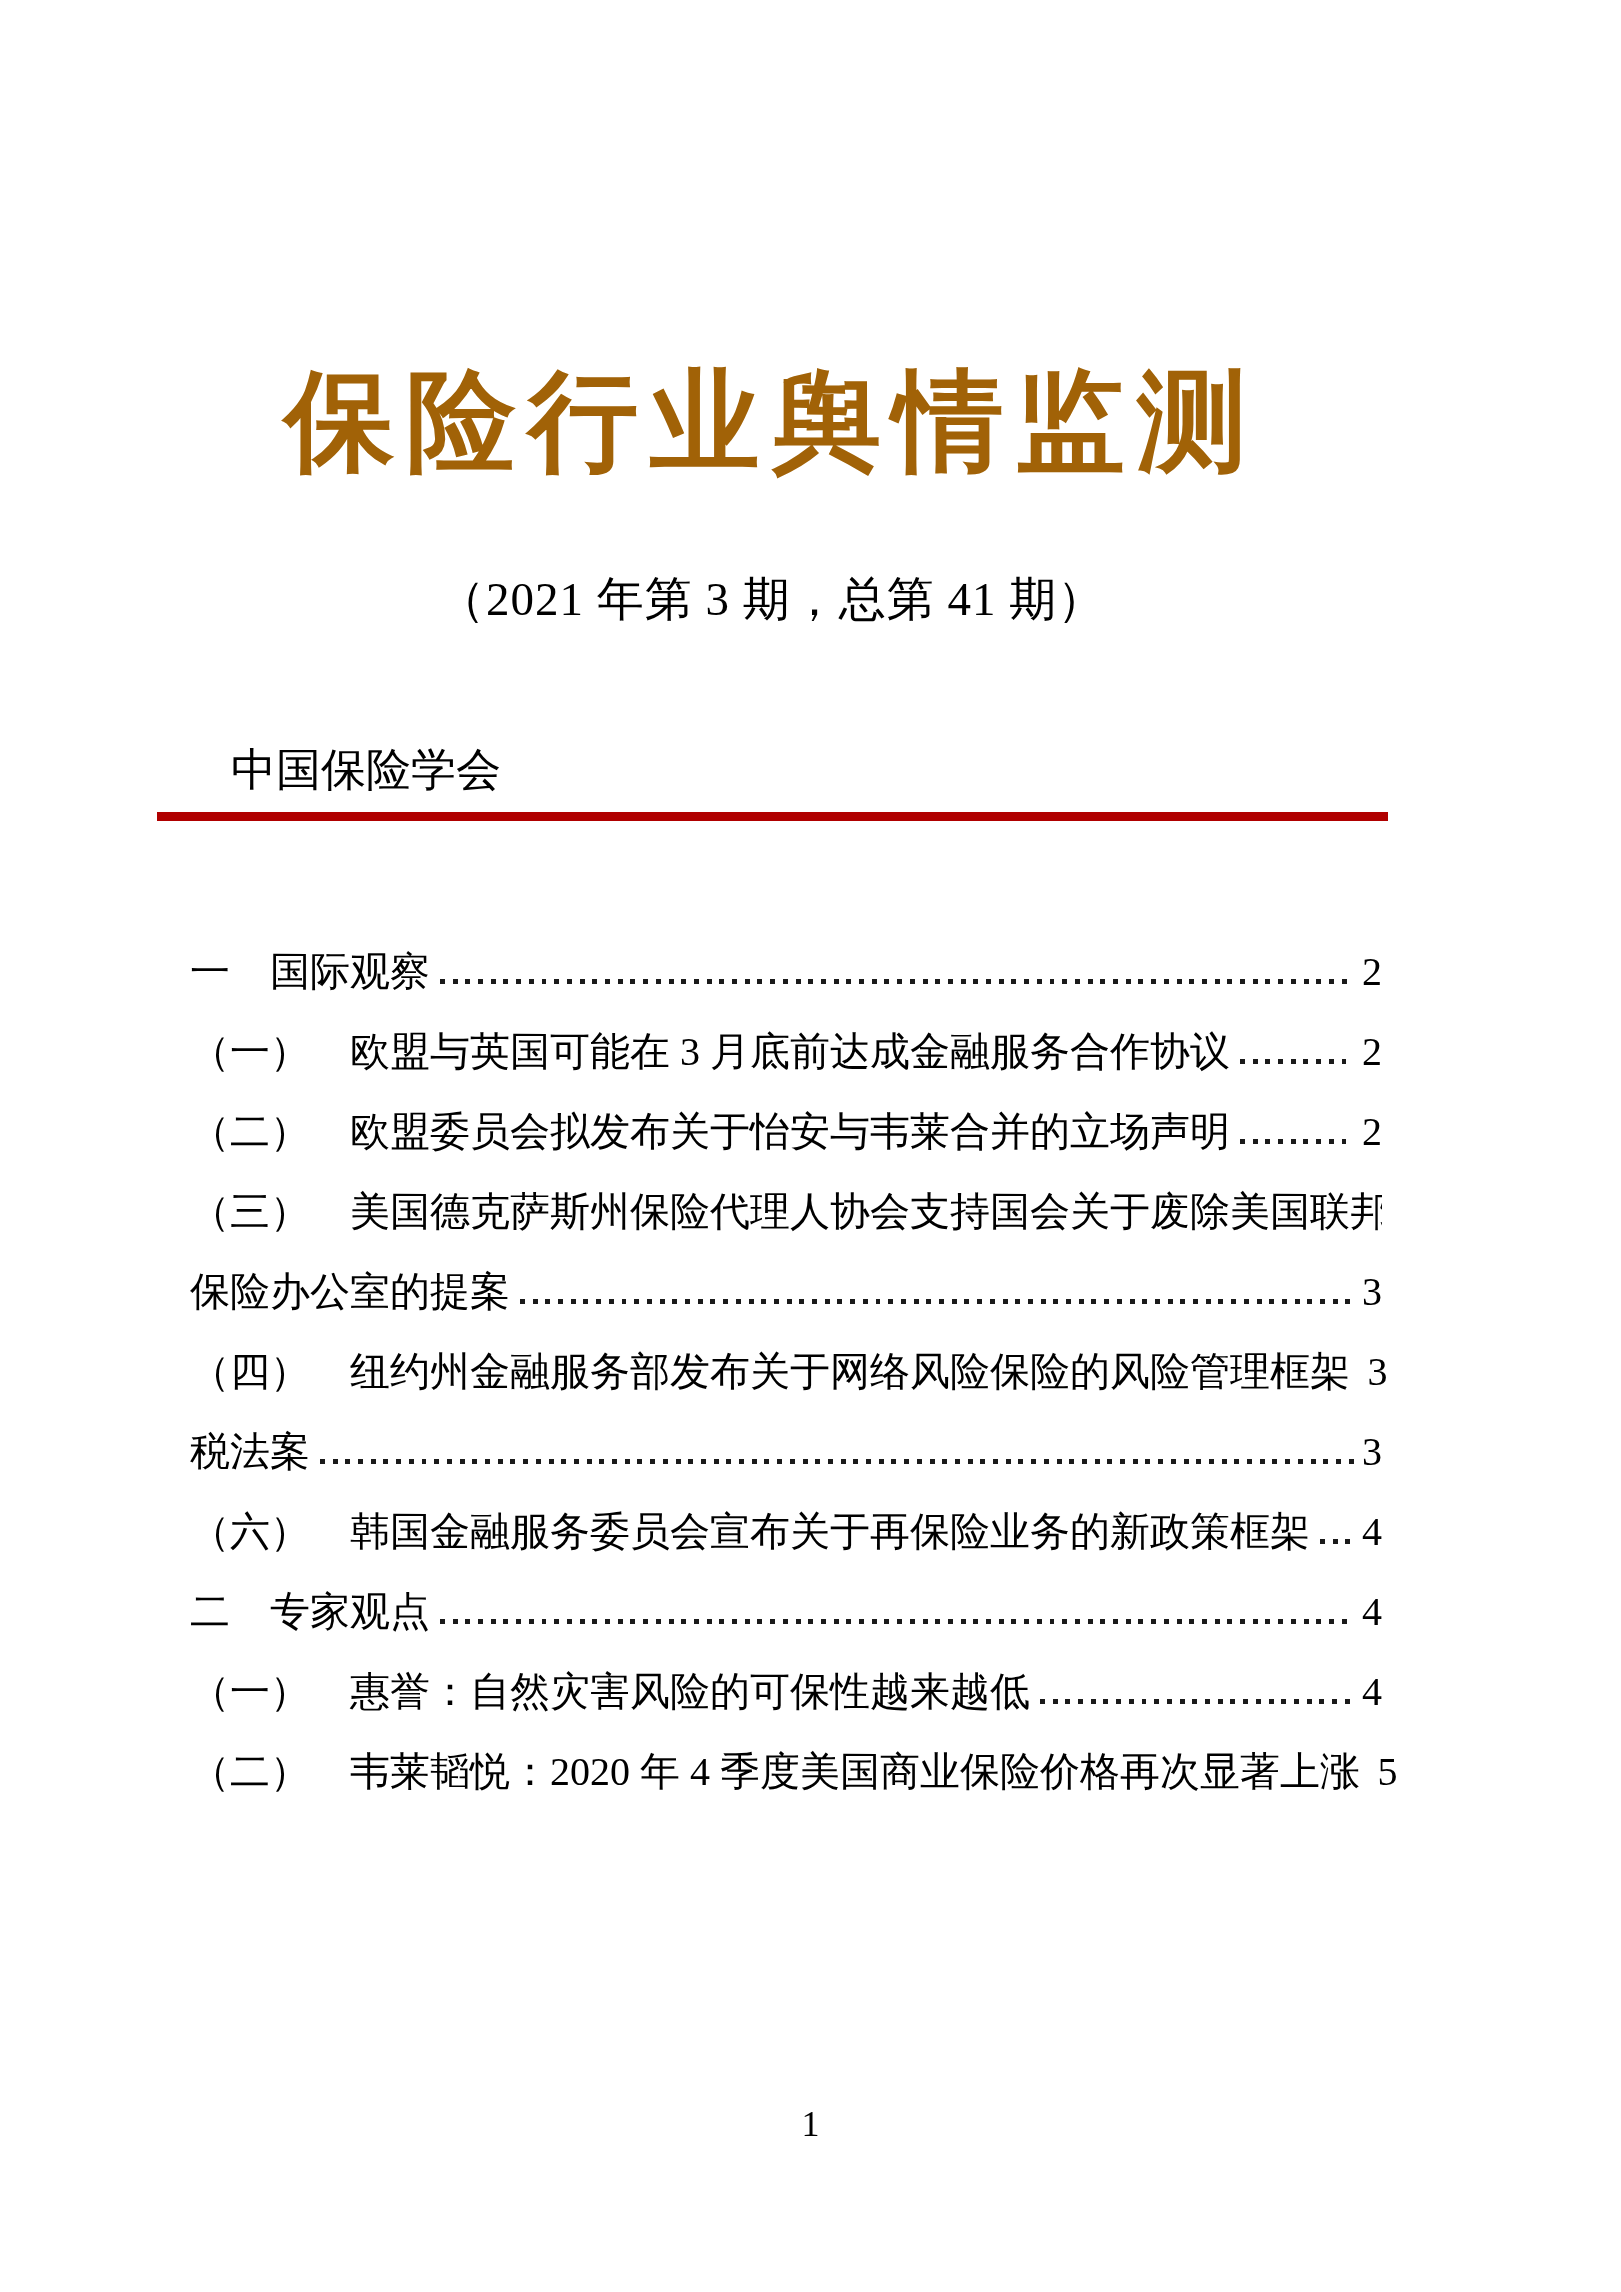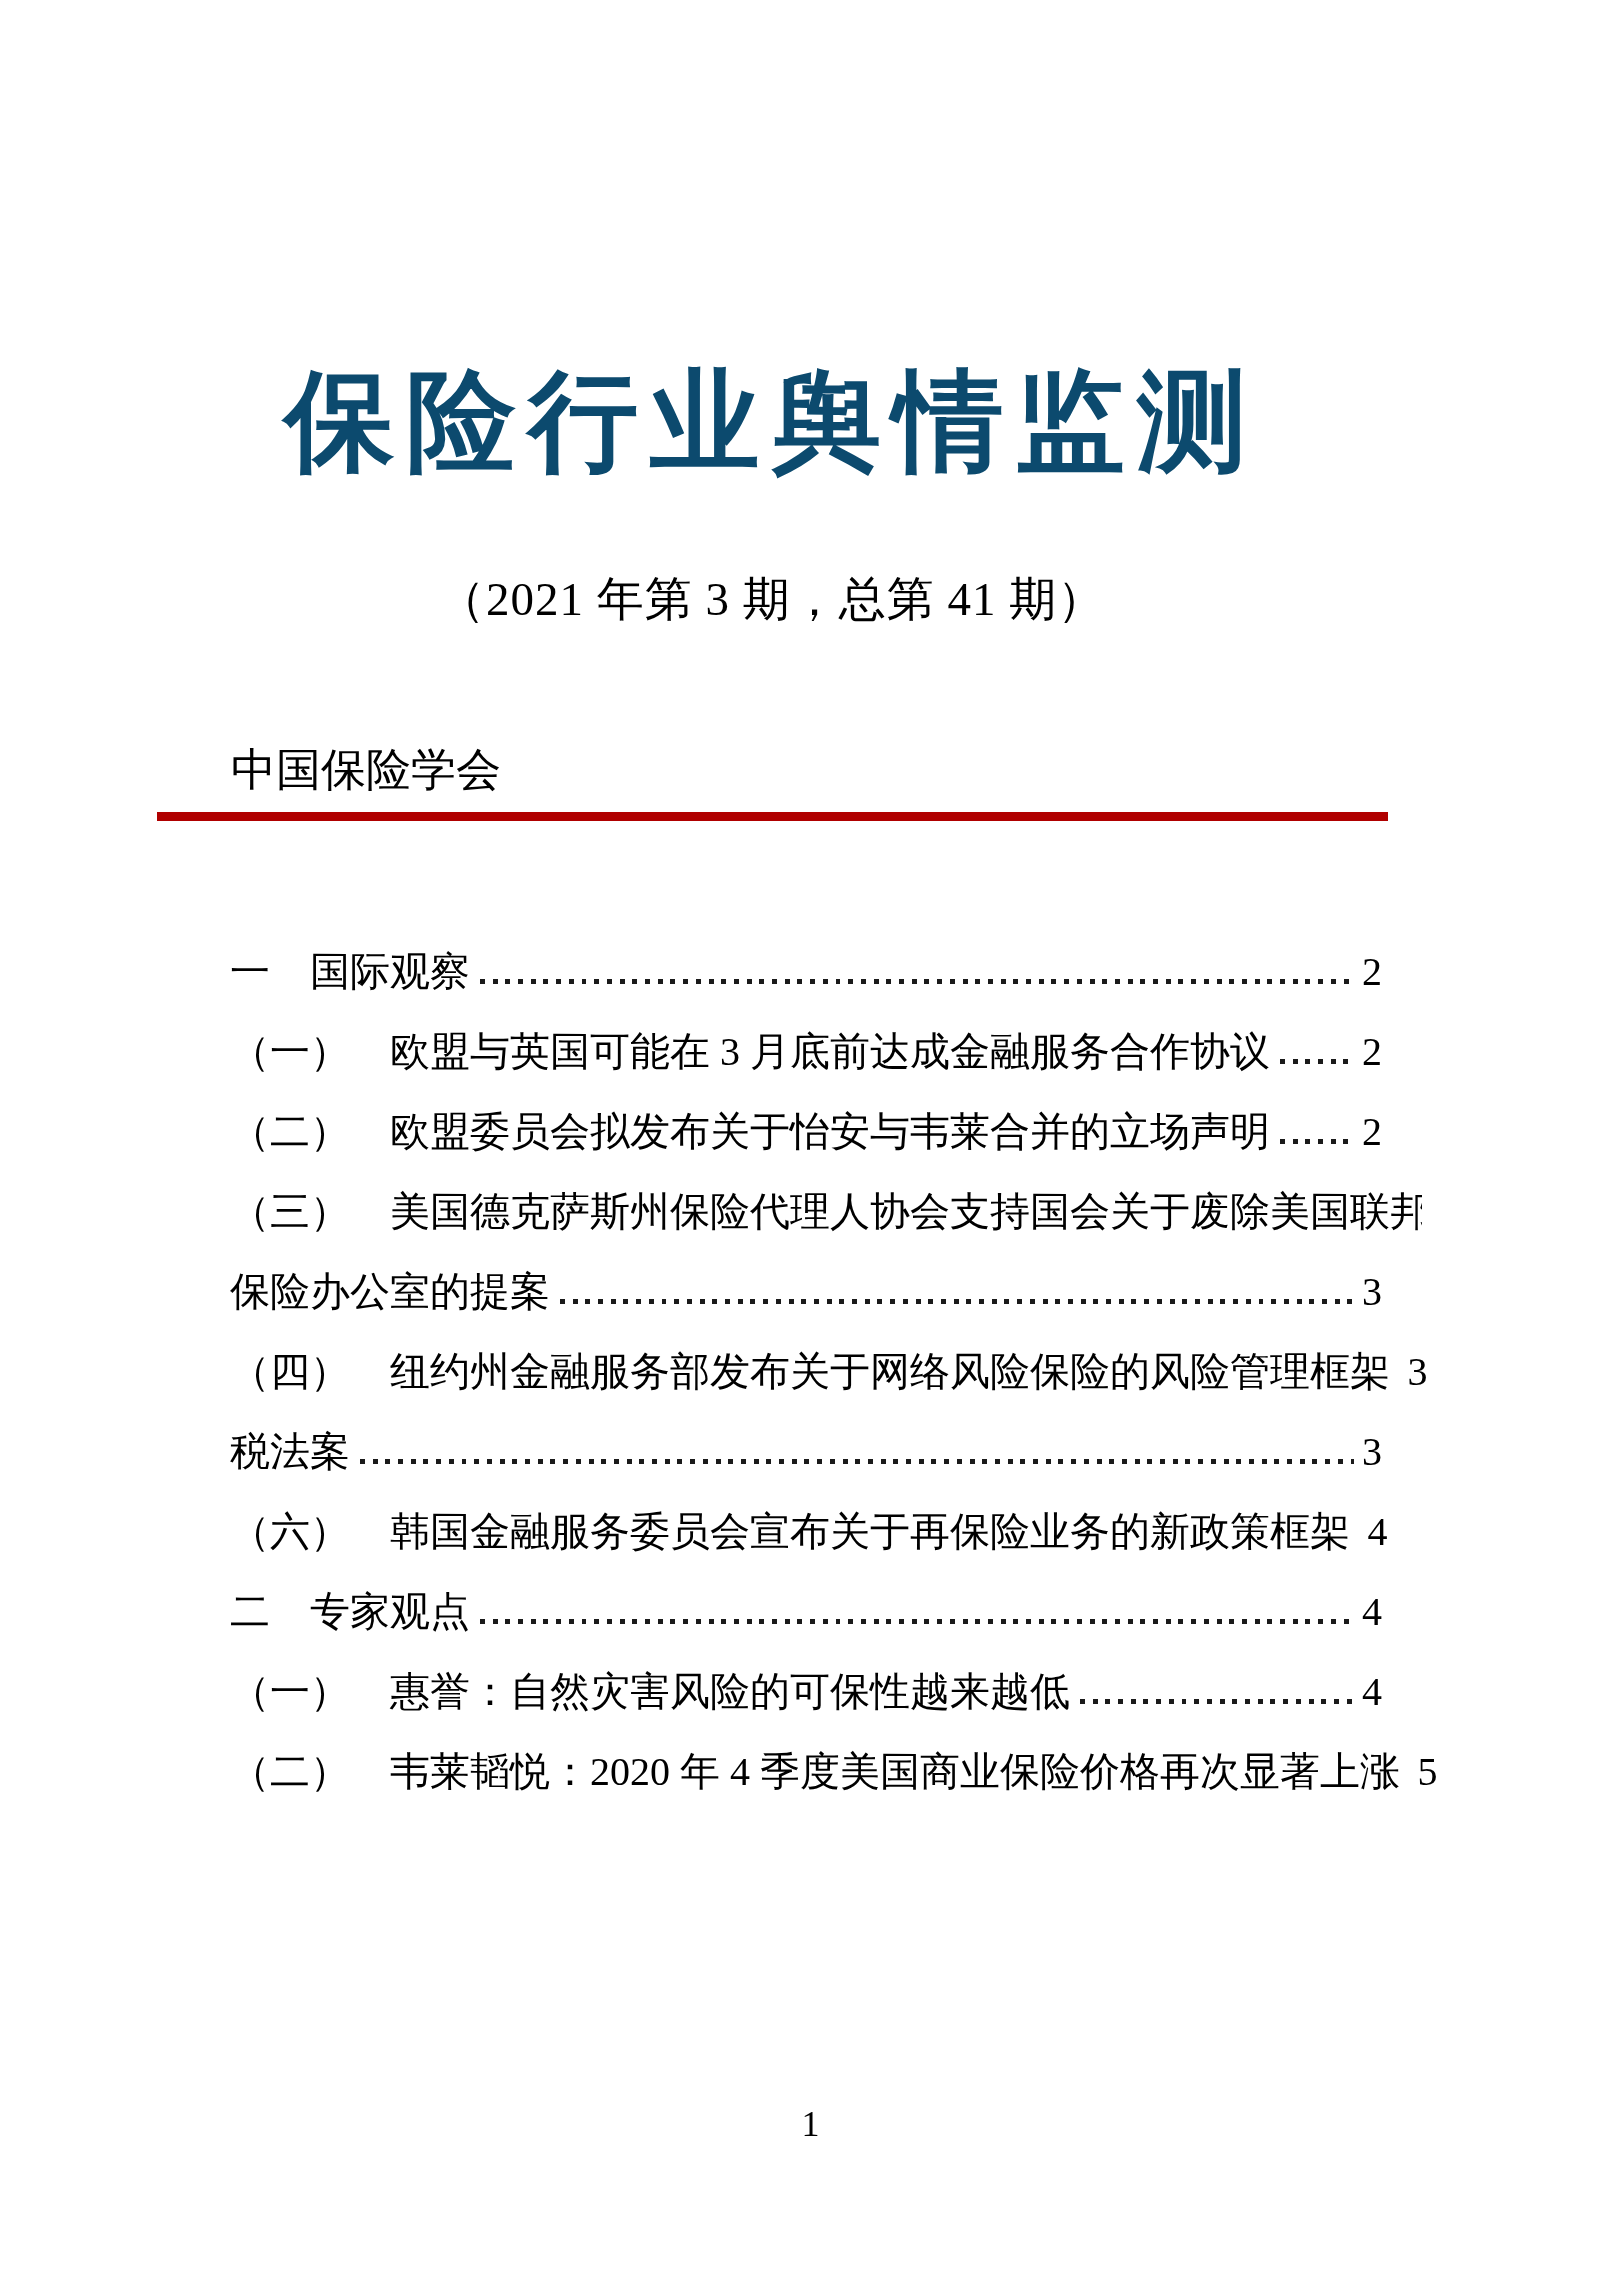--- a/index.html
+++ b/index.html
@@ -70,21 +70,20 @@
     display: flex;
     align-items: flex-end;
     font-size: 40px;
     line-height: 1.15;
   }
   .toc-text {
     white-space: pre;
     flex: 0 0 auto;
     max-width: 100%;
     overflow: hidden;
-    margin-left: 40px;
   }
   .toc-leader {
     flex: 1 1 auto;
     min-width: 0;
     height: 4.9px;
     margin: 0 7.8px 10.8px 9.8px;
     background-image: repeating-linear-gradient(to right, #1a1a1a 0 4.9px, transparent 4.9px 12.7px);
   }
   .toc-page {
     flex: 0 0 auto;
@@ -97,21 +96,21 @@
     text-align: center;
     font-size: 36px;
   }
 </style>
 </head>
 <body>
 
 <div class="page">
   <div class="content">
 
-    <h1 class="doc-title" style="color: #0c4a6e;">保险行业舆情监测</h1>
+    <h1 class="doc-title" style="color: #a16207;">保险行业舆情监测</h1>
 
     <div class="issue-line">（2021 年第 3 期，总第 41 期）</div>
 
     <div class="org-row">
       <span class="org-name">中国保险学会</span>
     </div>
 
     <div class="header-rule" style="background: rgb(176, 0, 0);"></div>
 
     <div class="toc" id="toc">

